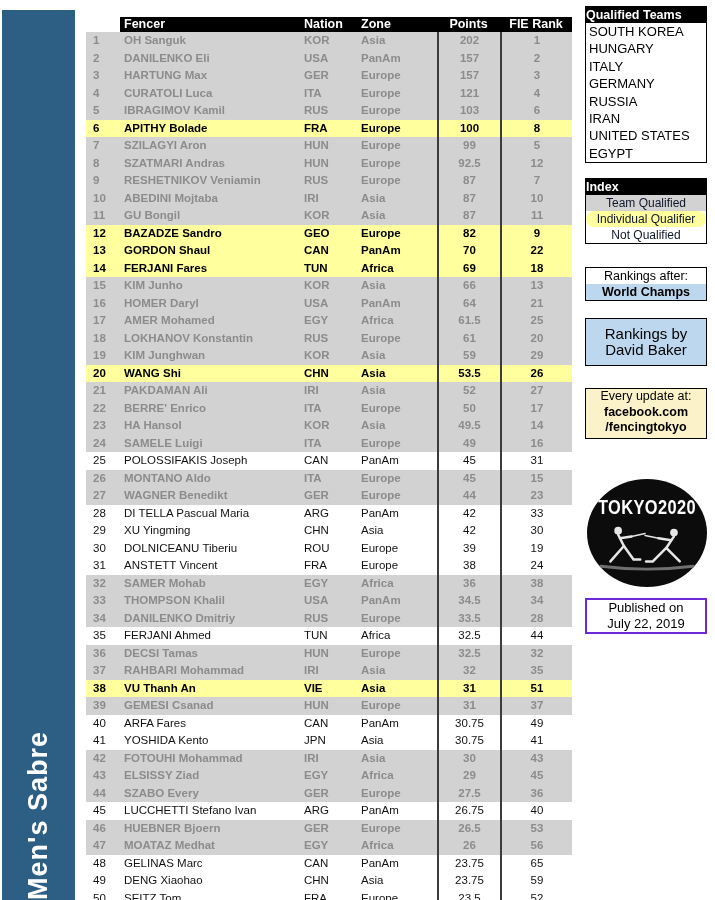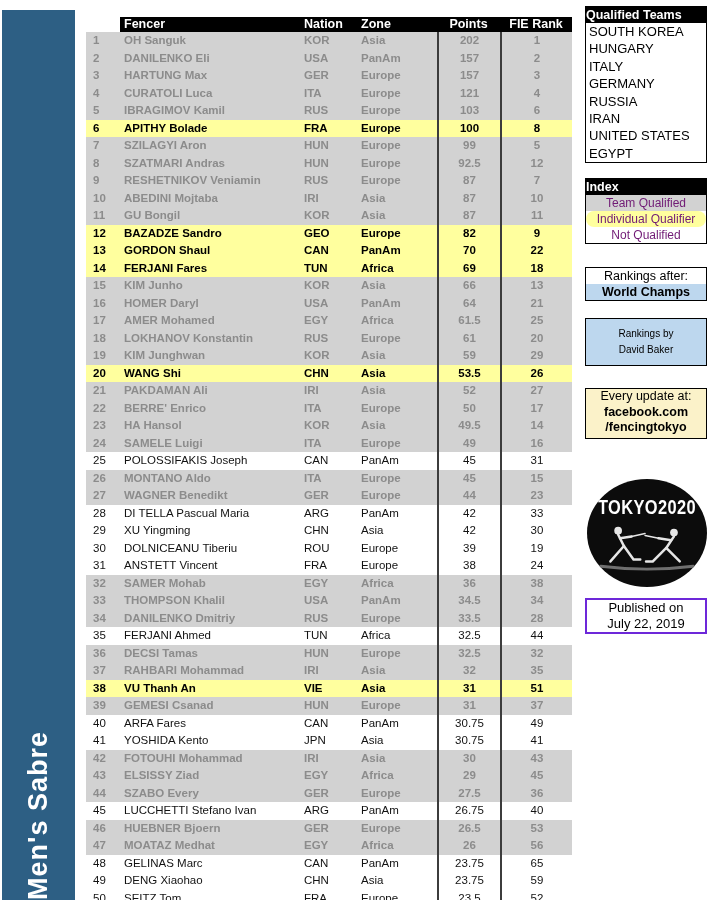--- a/index.html
+++ b/index.html
@@ -34,29 +34,29 @@
   .row .points,.row .fie{border-left:2px solid #3c3c3c;}
   .row.st-team{background:var(--row-team-bg,#D2D2D2);color:var(--row-team-text,#8C8C8C);font-weight:bold;}
   .row.st-individual{background:var(--highlight-yellow,#FFFF9E);color:#000;font-weight:bold;}
   .row.st-none{background:#fff;color:#121212;}
   
   .panel{position:absolute;left:585px;width:122px;border:1px solid #000;box-sizing:border-box;background:#fff;}
   .box-header{background:#000;color:#fff;font-weight:bold;text-align:left;font-size:12.5px;height:16px;line-height:16px;}
   #qualified{top:6px;}
   .team-item{height:17.4px;line-height:17.4px;font-size:13px;padding-left:3px;color:#000;}
   #index{top:178px;text-align:center;}
-  .idx-item{height:16px;line-height:16px;font-size:12px;color:#701a75;}
+  .idx-item{height:16px;line-height:16px;font-size:12px;color:#0f172a;}
   .idx-item.st-team{background:var(--row-team-bg,#D2D2D2);}
   .idx-item.st-individual{background:var(--highlight-yellow,#FFFF9E);border-radius:8px;}
   .idx-item.st-none{background:#fff;}
   #rankings-after{top:267px;text-align:center;font-size:12.5px;}
   #rankings-after .l1{height:16px;line-height:16px;background:#fff;}
   #rankings-after .l2{height:16px;line-height:16px;background:var(--note-blue,#BDD7EE);font-weight:bold;}
   #rankings-by{top:318px;height:48px;background:var(--note-blue,#BDD7EE);
-    display:flex;flex-direction:column;justify-content:center;text-align:center;font-size:10px;line-height:16px;}
+    display:flex;flex-direction:column;justify-content:center;text-align:center;font-size:15px;line-height:16px;}
   #updates{top:388px;height:51px;background:var(--note-yellow,#FBF2C9);
     display:flex;flex-direction:column;justify-content:flex-start;text-align:center;font-size:12.5px;line-height:15.5px;}
   #updates .b{font-weight:bold;}
   #published{top:598px;height:36px;border:2px solid #6d28d9;
     display:flex;flex-direction:column;justify-content:center;text-align:center;font-size:13px;line-height:16px;}
   
   #logo{
     position:absolute;left:587px;top:479px;width:120px;height:108px;
     background:#0c0c0c;border-radius:50%;overflow:hidden;
   }

